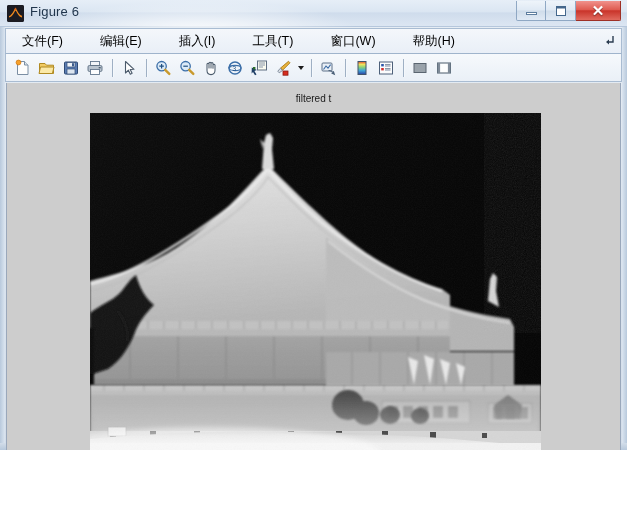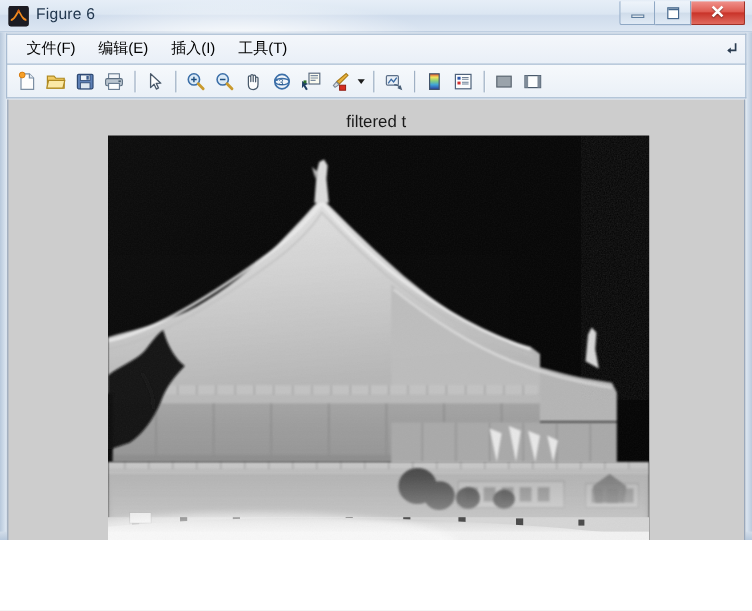--- a/index.html
+++ b/index.html
@@ -111,27 +111,27 @@
   #menubar {
     position: absolute;
     left: 5px; top: 28px;
     width: 617px;
     height: 26px;
     background: linear-gradient(to bottom, #f4f7fb 0%, #e9eff7 100%);
     border: 1px solid #a9bcd2;
     border-bottom: 1px solid #9fb4cc;
     box-sizing: border-box;
     display: flex;
-    align-items: flex-start;
+    align-items: center;
   }
   .menu-item {
     font-size: 12.5px;
     color: #000000;
     padding: 3px 7px 3px 7px;
-    margin-left: 5px;
+    margin-left: 23px;
     white-space: nowrap;
     cursor: default;
   }
   .menu-item:first-child { margin-left: 9px; }
   #menu-overflow {
     position: absolute;
     right: 6px; top: 6px;
     font-size: 12px;
     color: #3a4a5e;
     line-height: 12px;
@@ -190,21 +190,21 @@
     border: 1px solid #9aa8bb;
     border-top: none;
     box-sizing: border-box;
     overflow: hidden;
   }
   #axes-title {
     position: absolute;
     left: 0; top: 10px;
     width: 100%;
     text-align: center;
-    font-size: 14px;
+    font-size: 10px;
     color: #1a1a1a;
     font-family: "Liberation Sans", sans-serif;
   }
   #image-holder {
     position: absolute;
     left: 83px; top: 30px;
     width: 451px;
     height: 337px;
     background: #000;
     overflow: hidden;
@@ -262,20 +262,22 @@
 
   <div id="window-edge-left"></div>
   <div id="window-edge-right"></div>
   <div id="window-edge-bottom"></div>
 
   <div id="menubar">
     <div class="menu-item">文件(F)</div>
     <div class="menu-item">编辑(E)</div>
     <div class="menu-item">插入(I)</div>
     <div class="menu-item">工具(T)</div>
+    <div class="menu-item">窗口(W)</div>
+    <div class="menu-item">帮助(H)</div>
     <div id="menu-overflow">
       <svg width="11" height="11" viewBox="0 0 11 11">
         <path d="M9 1 L9 7 L3 7" stroke="#2b3c50" stroke-width="1.4" fill="none"></path>
         <path d="M5 4.5 L2 7 L5 9.5 Z" fill="#2b3c50"></path>
       </svg>
     </div>
   </div>
 
   <div id="toolbar">
 

